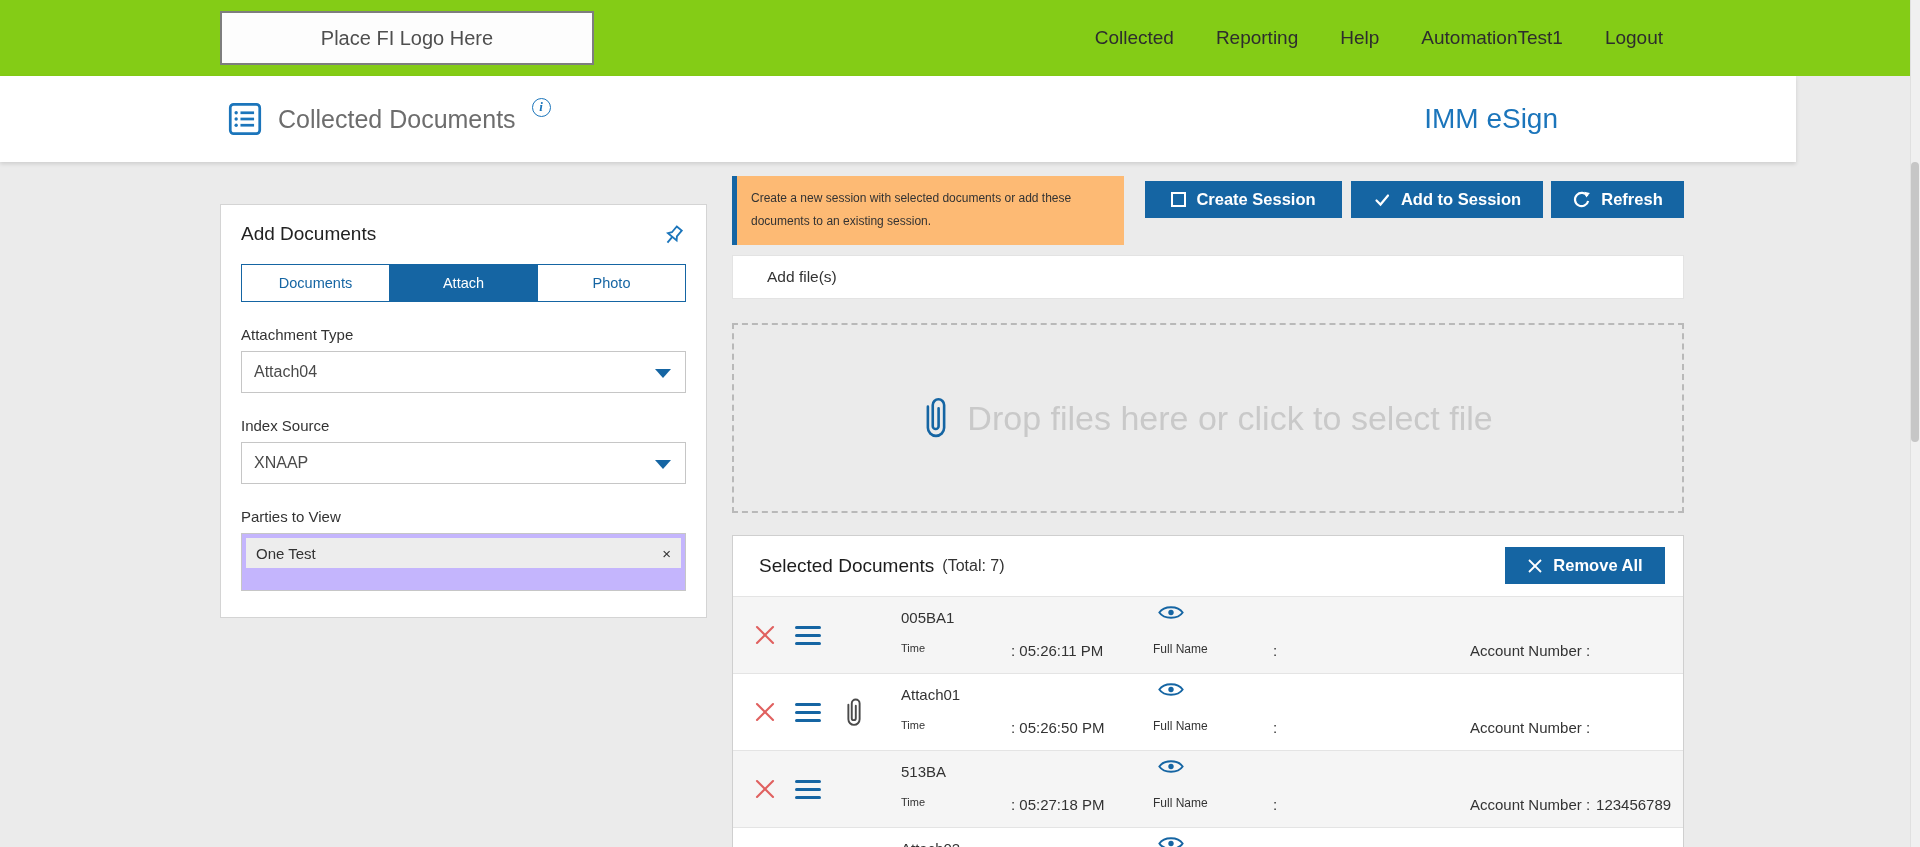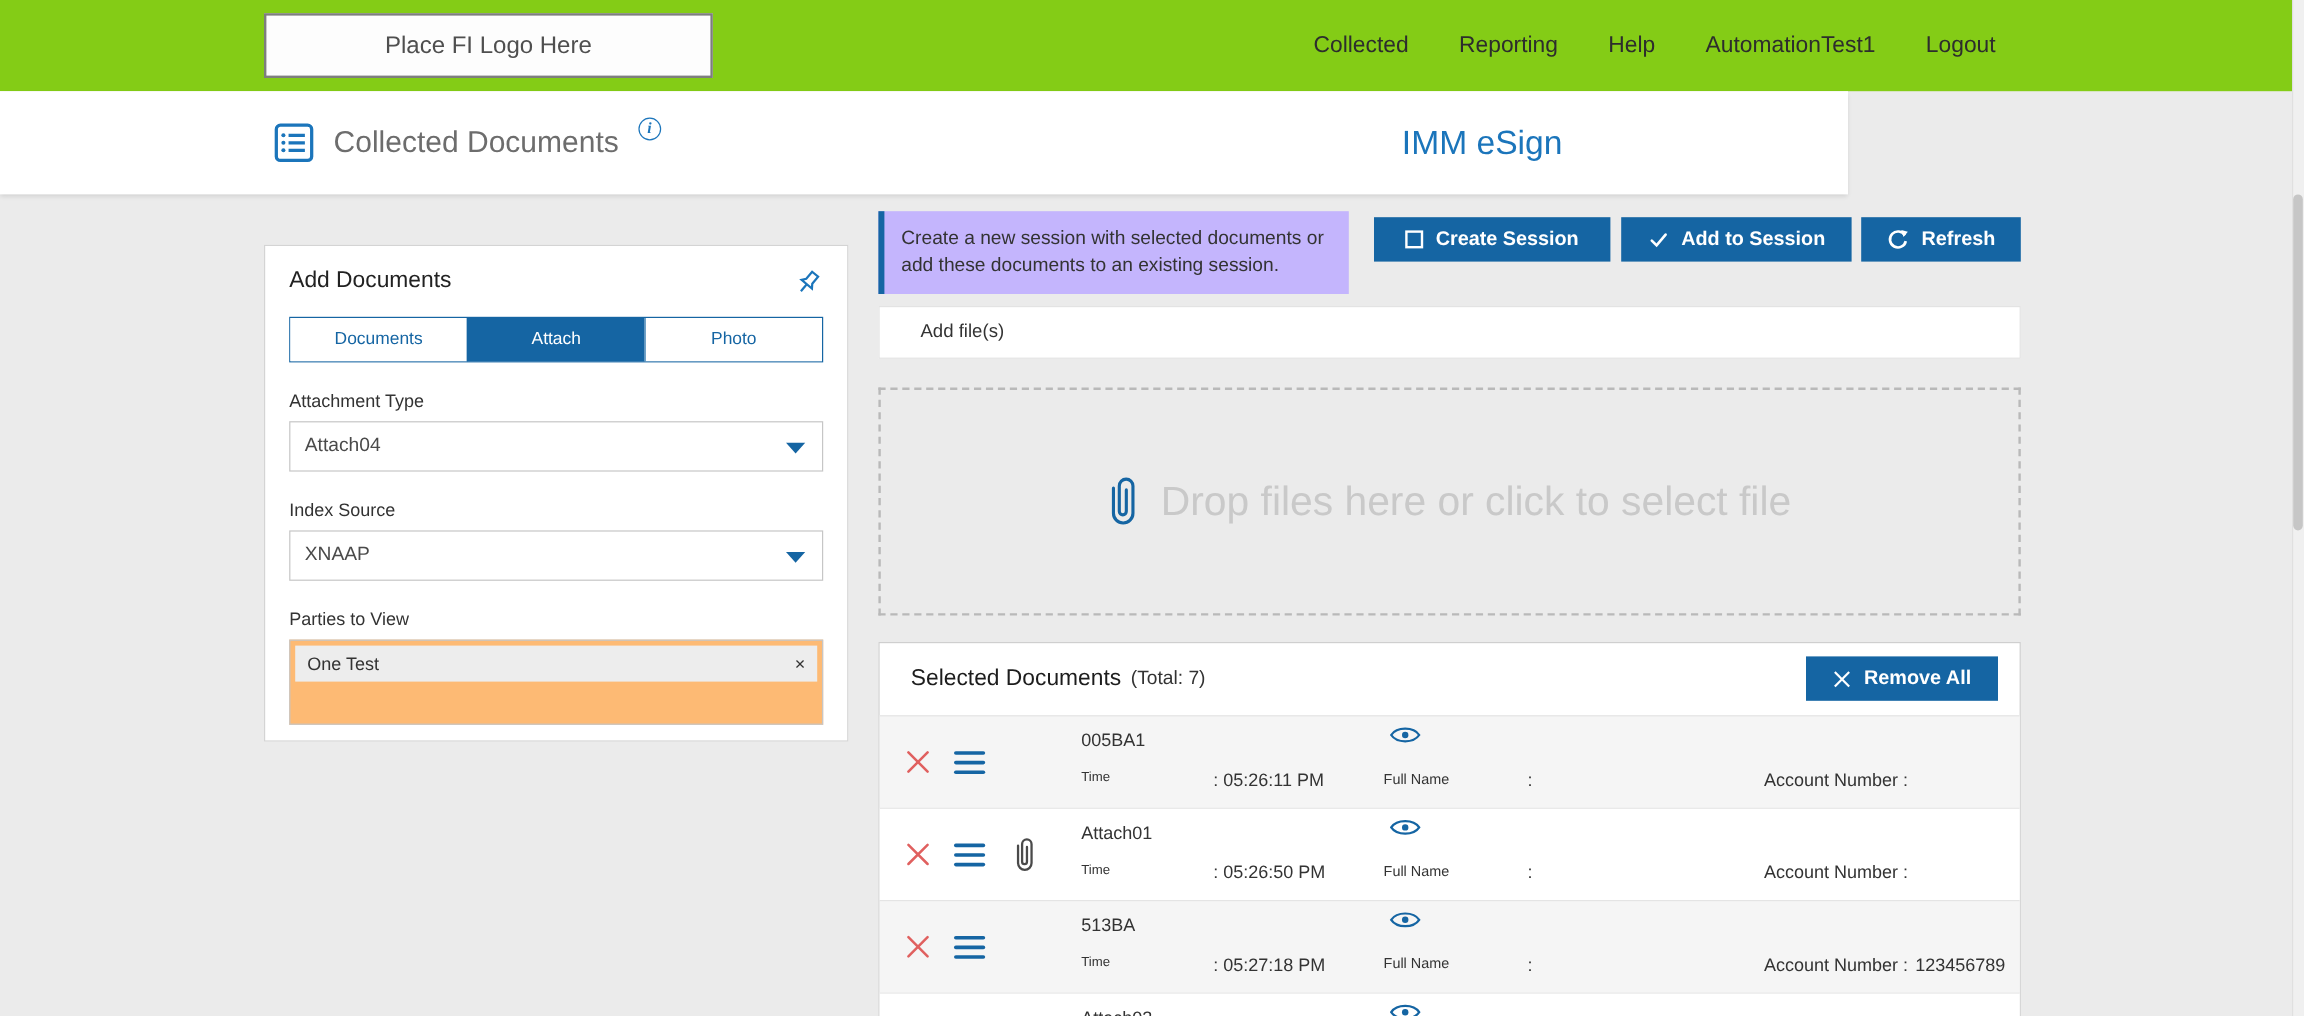--- a/index.html
+++ b/index.html
@@ -9,21 +9,21 @@
 
   
   .topbar { position:absolute; left:0; top:0; width:1920px; height:76px; background:#84cc16; }
   .logo-box { position:absolute; left:220px; top:11px; width:374px; height:54px; background:#fdfdfd;
               border:2px solid #7e7e7e; display:flex; align-items:center; justify-content:center;
               font-size:20px; color:#4f4f4f; }
   .nav { position:absolute; right:257px; top:0; height:76px; display:flex; align-items:center; gap:42px; }
   .nav-item { font-size:19px; color:#2d2d2d; cursor:pointer; white-space:nowrap; }
 
   
-  .titlebar { position:absolute; left:0; top:76px; width:1540px; height:86px; background:#ffffff;
+  .titlebar { position:absolute; left:0; top:76px; width:1796px; height:86px; background:#ffffff;
               box-shadow:0 2px 4px rgba(0,0,0,0.12); z-index:2; }
   .title-group { position:absolute; left:228px; top:0; height:86px; display:flex; align-items:center; gap:16px; }
   .page-title { font-size:25px; color:#6d6d6d; }
   .info-icon { width:19px; height:19px; border:1.5px solid #1b75bb; border-radius:50%;
                display:flex; align-items:center; justify-content:center; color:#1b75bb;
                font-family:"Liberation Serif", serif; font-style:italic; font-weight:bold; font-size:13px;
                position:relative; top:-12px; cursor:pointer; }
   .brand { position:absolute; right:238px; top:0; height:86px; display:flex; align-items:center;
            font-size:28px; color:#1b75bb; }
 
@@ -36,29 +36,29 @@
   .tabs { margin-top:15px; display:flex; border:1px solid #1565a3; height:38px; }
   .tab { flex:1; display:flex; align-items:center; justify-content:center; font-size:14.5px;
          color:#1565a3; background:#fff; cursor:pointer; }
   .tab + .tab { border-left:1px solid #1565a3; }
   .tab.active { background:#1565a3; color:#fff; }
   .field-label { margin-top:24px; font-size:15px; color:#333; }
   .select { margin-top:8px; height:42px; border:1px solid #c6c6c6; background:#fff; position:relative;
             display:flex; align-items:center; padding-left:12px; font-size:16px; color:#4a4a4a; cursor:pointer; }
   .caret { position:absolute; right:14px; top:17px; width:0; height:0;
            border-left:8px solid transparent; border-right:8px solid transparent; border-top:9px solid #1565a3; }
-  .parties-box { margin-top:8px; height:71px; border:1px solid #c6c6c6; background:#fdba74; padding:4px; }
+  .parties-box { margin-top:8px; height:58px; border:1px solid #c6c6c6; background:#c4b5fd; padding:4px; }
   .party-tag { height:30px; background:#ededed; display:flex; align-items:center; padding:0 8px 0 10px;
                font-size:15px; color:#333; }
   .party-tag .spacer { flex:1; }
   .tag-remove { font-size:15px; color:#333; cursor:pointer; padding:0 2px; }
 
   
-  .info-note { position:absolute; left:732px; top:176px; width:392px; min-height:69px; background:#c4b5fd;
-               border-left:5px solid #1565a3; padding:11px 14px; font-size:16px; line-height:23px; color:#333; }
+  .info-note { position:absolute; left:732px; top:176px; width:392px; min-height:69px; background:#fdba74;
+               border-left:5px solid #1565a3; padding:11px 14px; font-size:12px; line-height:23px; color:#333; }
   .btn { position:absolute; top:181px; height:37px; background:#1565a3; color:#fff; font-size:16.5px;
          font-weight:bold; display:flex; align-items:center; justify-content:center; gap:10px; cursor:pointer; }
   .btn-create { left:1145px; width:197px; }
   .btn-add { left:1351px; width:192px; }
   .btn-refresh { left:1551px; width:133px; }
   .sq-icon { width:15px; height:15px; border:2px solid #fff; display:inline-block; }
 
   
   .addfiles { position:absolute; left:732px; top:255px; width:952px; height:44px; background:#fff;
               border:1px solid #e3e3e3; display:flex; align-items:center; padding-left:34px;

